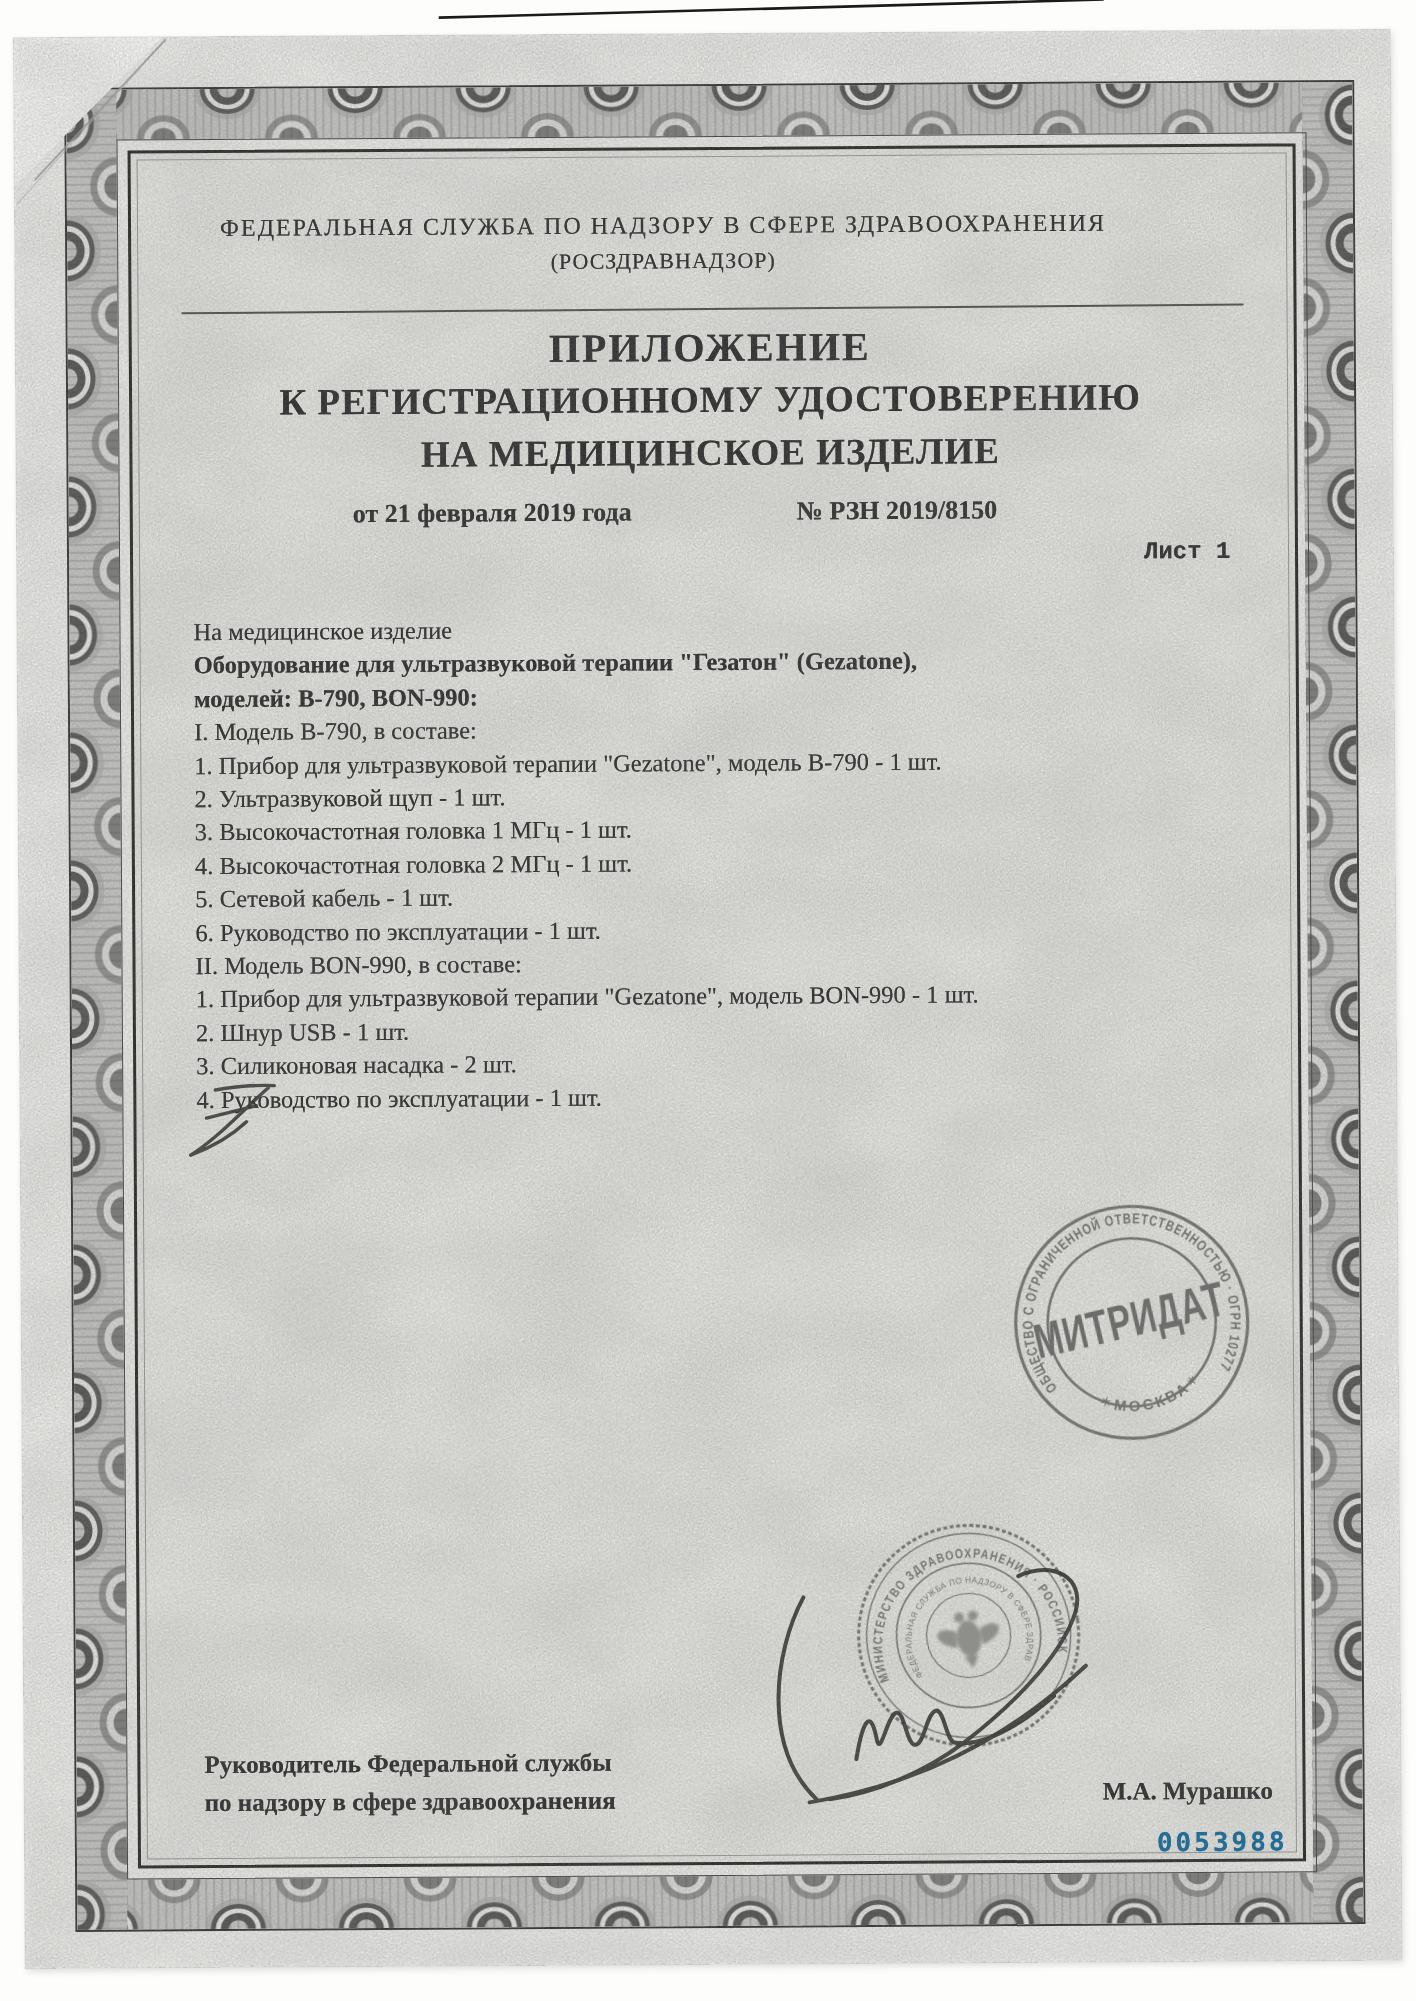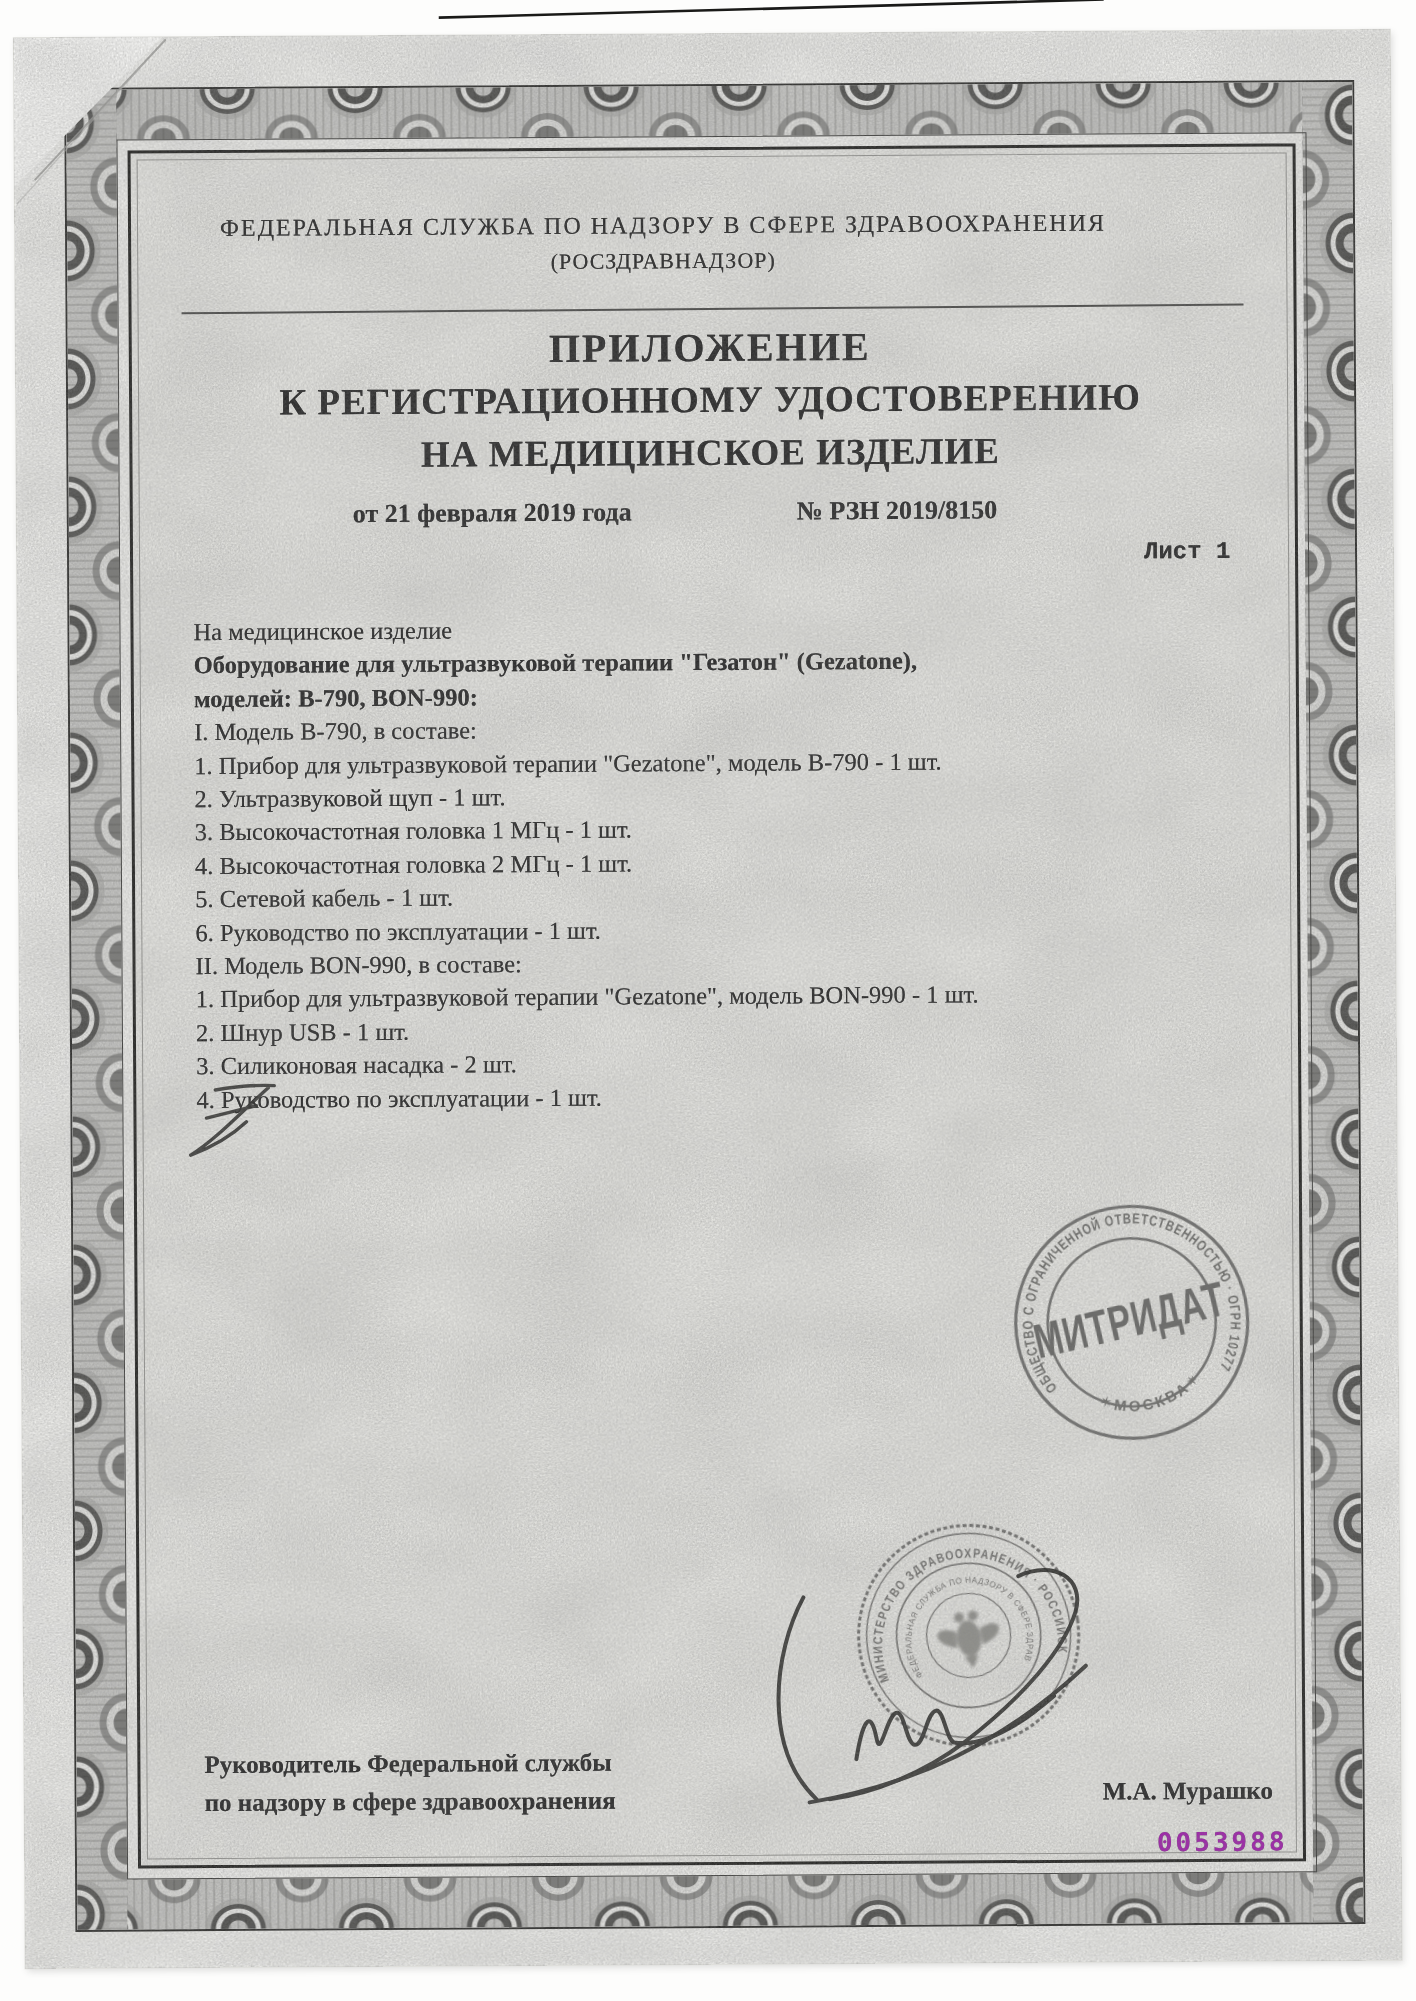--- a/index.html
+++ b/index.html
@@ -71,21 +71,21 @@
   .sheetno { font-size:24px; font-weight:700;font-family:Liberation Mono, monospace; }
 
   .body-lines { left:196px; top:612px; width:1085px;
                 font-size:24.5px; line-height:33.4px; }
   .body-line { text-shadow:0 0 .6px rgba(40,40,40,.75); white-space:nowrap; }
   .body-line.bold { font-weight:700; }
 
   .role { font-size:25px; font-weight:700; }
   .signer { font-size:25px; font-weight:700; }
   .serial { font-family:"DejaVu Sans Mono","Liberation Mono",monospace;
-            font-size:26px; font-weight:700; letter-spacing:3px; color:#a21caf;
+            font-size:26px; font-weight:700; letter-spacing:3px; color:#0369a1;
             text-shadow:0 0 .7px rgba(40,40,40,.6); }
 
   svg text { font-family:"Liberation Sans","DejaVu Sans",sans-serif; }
   .noise { pointer-events:none; }
 </style>
 </head>
 <body>
 
 <div class="page">
   <div class="sheet">

